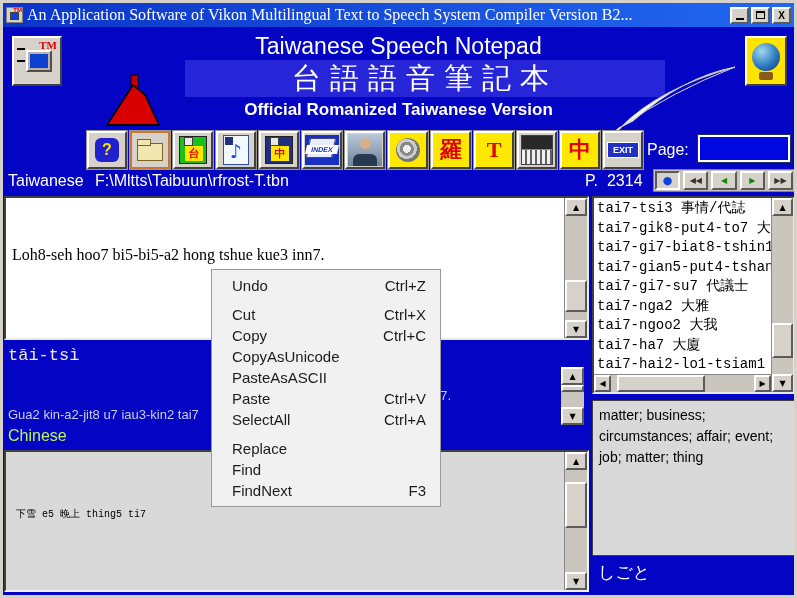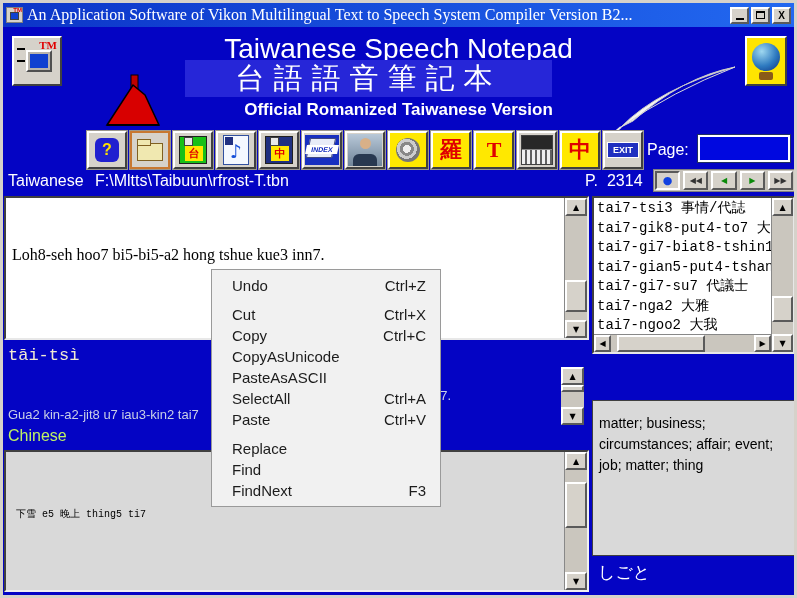--- a/index.html
+++ b/index.html
@@ -17,22 +17,22 @@
   .winbtn{width:19px;height:17px;background:#d6d2ca;border:2px solid;border-color:#fff #5a5a5a #5a5a5a #fff;margin-left:2px;display:flex;align-items:center;justify-content:center;font-size:10px;font-weight:bold;color:#000;}
   .minbar{width:8px;height:2px;background:#000;margin-top:8px;}
   .maxbox{width:9px;height:8px;border:1px solid #000;border-top-width:2px;}
 
   
   .tm-button{left:9px;top:33px;width:50px;height:50px;background:#d6d2ca;border:2px solid;border-color:#fff #404040 #404040 #fff;}
   .tm-button .mon{position:absolute;left:12px;top:12px;width:26px;height:22px;background:#b8b4ac;border:2px solid;border-color:#fff #505050 #505050 #fff;}
   .tm-button .mon i{position:absolute;left:2px;top:2px;right:2px;bottom:2px;background:#1040d0;display:block;}
   .tm-button .tm{position:absolute;right:3px;top:1px;color:#e00000;font-size:11px;font-weight:bold;font-family:"Liberation Serif",serif;}
   .tm-button .lines{position:absolute;left:3px;top:10px;width:8px;height:14px;border-top:2px solid #000;border-bottom:2px solid #000;}
-  .hdr-title{left:0;top:30px;width:791px;text-align:center;color:#fff;font-size:28px;}
-  .zh-band{left:182px;top:57px;width:367px;height:37px;background:#2626d8;color:#fff;font-size:29px;letter-spacing:9px;text-align:center;line-height:37px;font-family:"Liberation Serif",serif;}
+  .hdr-title{left:0;top:30px;width:791px;text-align:center;color:#fff;font-size:23px;}
+  .zh-band{left:182px;top:57px;width:480px;height:37px;background:#2626d8;color:#fff;font-size:29px;letter-spacing:9px;text-align:center;line-height:37px;font-family:"Liberation Serif",serif;}
   .hdr-sub{left:0;top:97px;width:791px;text-align:center;color:#fff;font-size:17px;font-weight:bold;}
   .globe-btn{left:742px;top:33px;width:42px;height:50px;background:#ffe400;border:2px solid;border-color:#fff #404040 #404040 #fff;display:flex;flex-direction:column;align-items:center;justify-content:center;}
   .globe{width:28px;height:28px;border-radius:50%;background:radial-gradient(circle at 35% 30%,#9fd8f0,#2e7ac0 55%,#0c2f80);}
   .globe-base{width:14px;height:8px;background:#8a5a18;border-radius:2px;margin-top:1px;}
 
   
   .tbtn{top:128px;width:40px;height:38px;background:#d6d2ca;border:2px solid;border-color:#fff #404040 #404040 #fff;box-shadow:0 0 0 1px #9a968e;display:flex;align-items:center;justify-content:center;overflow:hidden;}
   .help-glyph{width:24px;height:24px;background:#2020d0;border-radius:6px;color:#ffe000;font-size:16px;font-weight:bold;display:flex;align-items:center;justify-content:center;}
   .tbtn.folder-btn{border-color:#c87830;background:#d6d2ca;}
   .folder{position:relative;width:26px;height:18px;background:#f0e8b0;border:1px solid #806020;margin-top:4px;}
@@ -85,30 +85,30 @@
   .lookup-lines{left:5px;top:367px;width:540px;color:#c9cfe6;font-size:13px;line-height:18px;white-space:pre;}
   .lookup-suffix{left:430px;top:385px;color:#c9cfe6;font-size:13px;}
   .mini-scroll{left:558px;top:364px;width:23px;height:58px;background:#cac6be;display:flex;flex-direction:column;}
 
   
   .zh-label{left:5px;top:424px;color:#bef264;font-size:16px;}
   .zh-editor{left:1px;top:447px;width:585px;height:142px;background:#d9d9d9;border:2px solid;border-color:#404040 #f0f0f0 #f0f0f0 #404040;display:flex;}
   .zh-content{flex:1;padding:5px 10px;font-family:"Liberation Mono","DejaVu Sans Mono",monospace;font-size:10px;line-height:23px;color:#000;overflow:hidden;white-space:pre;}
 
   
-  .word-list{left:589px;top:193px;width:203px;height:158px;background:#fff;border:2px solid;border-color:#404040 #e8e8e8 #e8e8e8 #404040;display:grid;grid-template-columns:1fr 22px;grid-template-rows:1fr 18px;}
+  .word-list{left:589px;top:193px;width:203px;height:198px;background:#fff;border:2px solid;border-color:#404040 #e8e8e8 #e8e8e8 #404040;display:grid;grid-template-columns:1fr 22px;grid-template-rows:1fr 18px;}
   .wl-rows{overflow:hidden;padding:1px 3px;font-family:"Liberation Mono","DejaVu Sans Mono",monospace;font-size:14px;line-height:19.5px;color:#000;white-space:nowrap;}
   .wl-vscroll{grid-column:2;grid-row:1 / span 2;background:#cac6be;display:flex;flex-direction:column;border-left:1px solid #888;}
   .hscroll{grid-column:1;grid-row:2;background:#cac6be;display:flex;border-top:1px solid #888;}
   .hs-btn{width:17px;height:100%;background:#d6d2ca;border:2px solid;border-color:#fff #5a5a5a #5a5a5a #fff;display:flex;align-items:center;justify-content:center;font-size:8px;font-family:"DejaVu Sans",sans-serif;flex:none;}
   .hs-track{flex:1;position:relative;}
   .hs-thumb{position:absolute;top:0;height:100%;background:#d6d2ca;border:2px solid;border-color:#fff #5a5a5a #5a5a5a #fff;}
 
   
-  .def-panel{left:589px;top:397px;width:203px;height:156px;background:#d9d9d9;border:1px solid #404040;padding:12px 6px;font-size:14px;line-height:21px;color:#000;}
+  .def-panel{left:589px;top:397px;width:203px;height:156px;background:#d9d9d9;border:1px solid #404040;padding:4px 6px;font-size:14px;line-height:21px;color:#000;}
   .jp-label{left:595px;top:558px;color:#fff;font-size:17px;}
 
   
   .ctx-menu{left:208px;top:266px;width:230px;background:#f1f1f1;border:1px solid #9a9a9a;padding:5px 0;z-index:100;font-size:15px;color:#1c1c1c;}
   .mi{height:21px;line-height:21px;padding-left:20px;position:relative;}
   .mi .sc{position:absolute;right:14px;top:0;}
   .mgap{height:8px;}
 
   .feather{pointer-events:none;}
 </style>
@@ -312,22 +312,22 @@
     <div class="abs def-panel">matter; business; circumstances; affair; event; job; matter; thing</div>
     <div class="abs jp-label">しごと</div>
 
     <div class="abs ctx-menu">
       <div class="mi"><span>Undo</span><span class="sc">Ctrl+Z</span></div>
       <div class="mgap"></div>
       <div class="mi"><span>Cut</span><span class="sc">Ctrl+X</span></div>
       <div class="mi"><span>Copy</span><span class="sc">Ctrl+C</span></div>
       <div class="mi"><span>CopyAsUnicode</span></div>
       <div class="mi"><span>PasteAsASCII</span></div>
+      <div class="mi"><span>Paste</span><span class="sc">Ctrl+V</span></div>
       <div class="mi"><span>SelectAll</span><span class="sc">Ctrl+A</span></div>
-      <div class="mi"><span>Paste</span><span class="sc">Ctrl+V</span></div>
       <div class="mgap"></div>
       <div class="mi"><span>Replace</span></div>
       <div class="mi"><span>Find</span></div>
       <div class="mi"><span>FindNext</span><span class="sc">F3</span></div>
     </div>
 
   </div>
 </div>
 
 </body></html>

